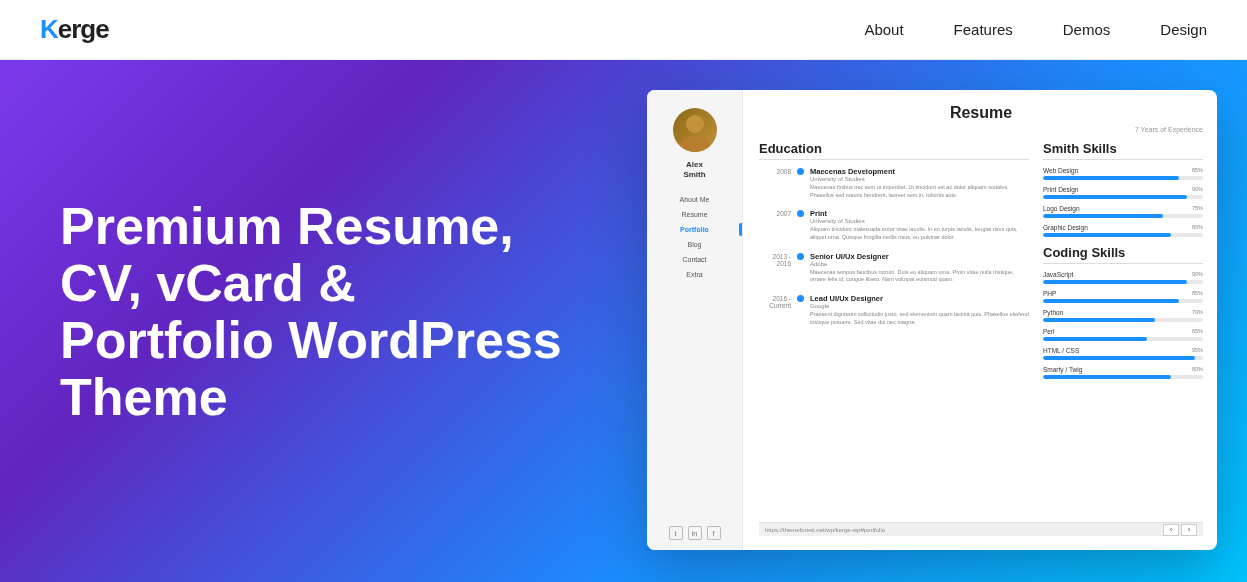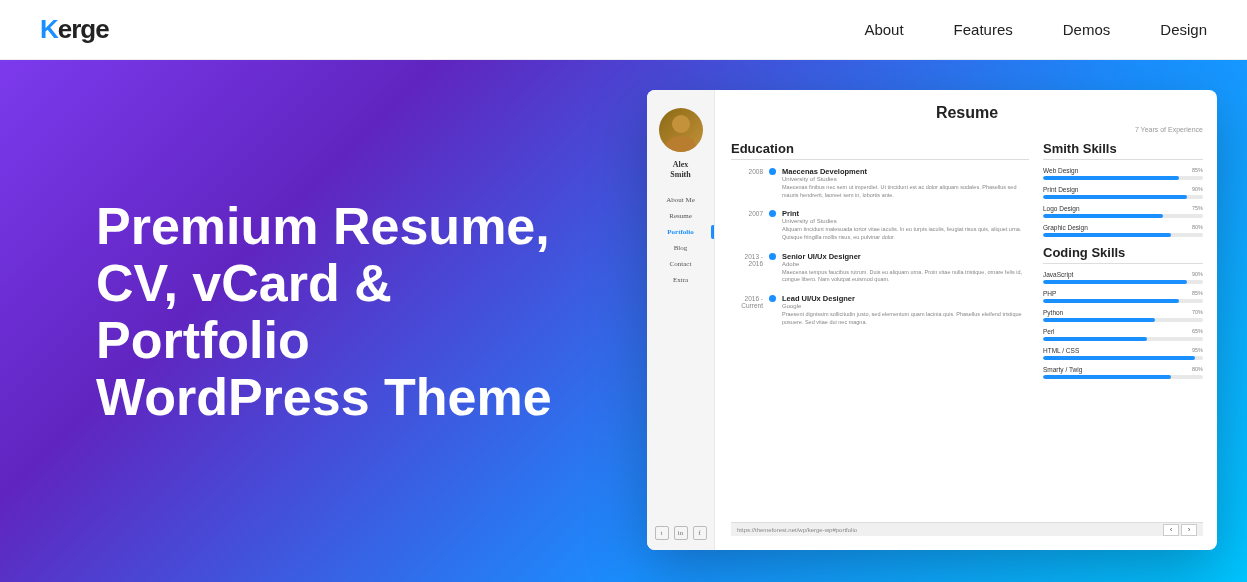--- a/index.html
+++ b/index.html
@@ -40,21 +40,21 @@
     .hero {
       display: flex;
       align-items: center;
       position: relative;
       height: 522px;
       background: linear-gradient(135deg, #7c3aed 0%, #6025c0 25%, #1a8fff 65%, #00c6ff 100%);
       overflow: hidden;
     }
 
     .hero-text {
-      padding-left: 96px;
+      padding-left: 60px;
       color: #fff;
       flex: 0 0 580px;
       z-index: 2;
     }
     .hero-title {
       font-size: 52px;
       font-weight: 800;
       line-height: 1.1;
       margin-bottom: 18px;
     }
@@ -106,28 +106,27 @@
       box-shadow: 0 20px 60px rgba(0,0,0,0.25);
       width: 570px;
       height: 460px;
       display: flex;
       overflow: hidden;
       position: relative;
     }
 
     
     .resume-sidebar {
-      width: 68px;
+      width: 96px;
       background: #f5f5f5;
       display: flex;
       flex-direction: column;
       align-items: center;
       padding-top: 18px;
       border-right: 1px solid #e8e8e8;
-      font-family: Liberation Serif, serif;
     }
     .resume-avatar {
       width: 44px;
       height: 44px;
       border-radius: 50%;
       background: linear-gradient(135deg, #8b6914 0%, #c4923a 100%);
       margin-bottom: 8px;
       overflow: hidden;
       display: flex;
       align-items: center;

